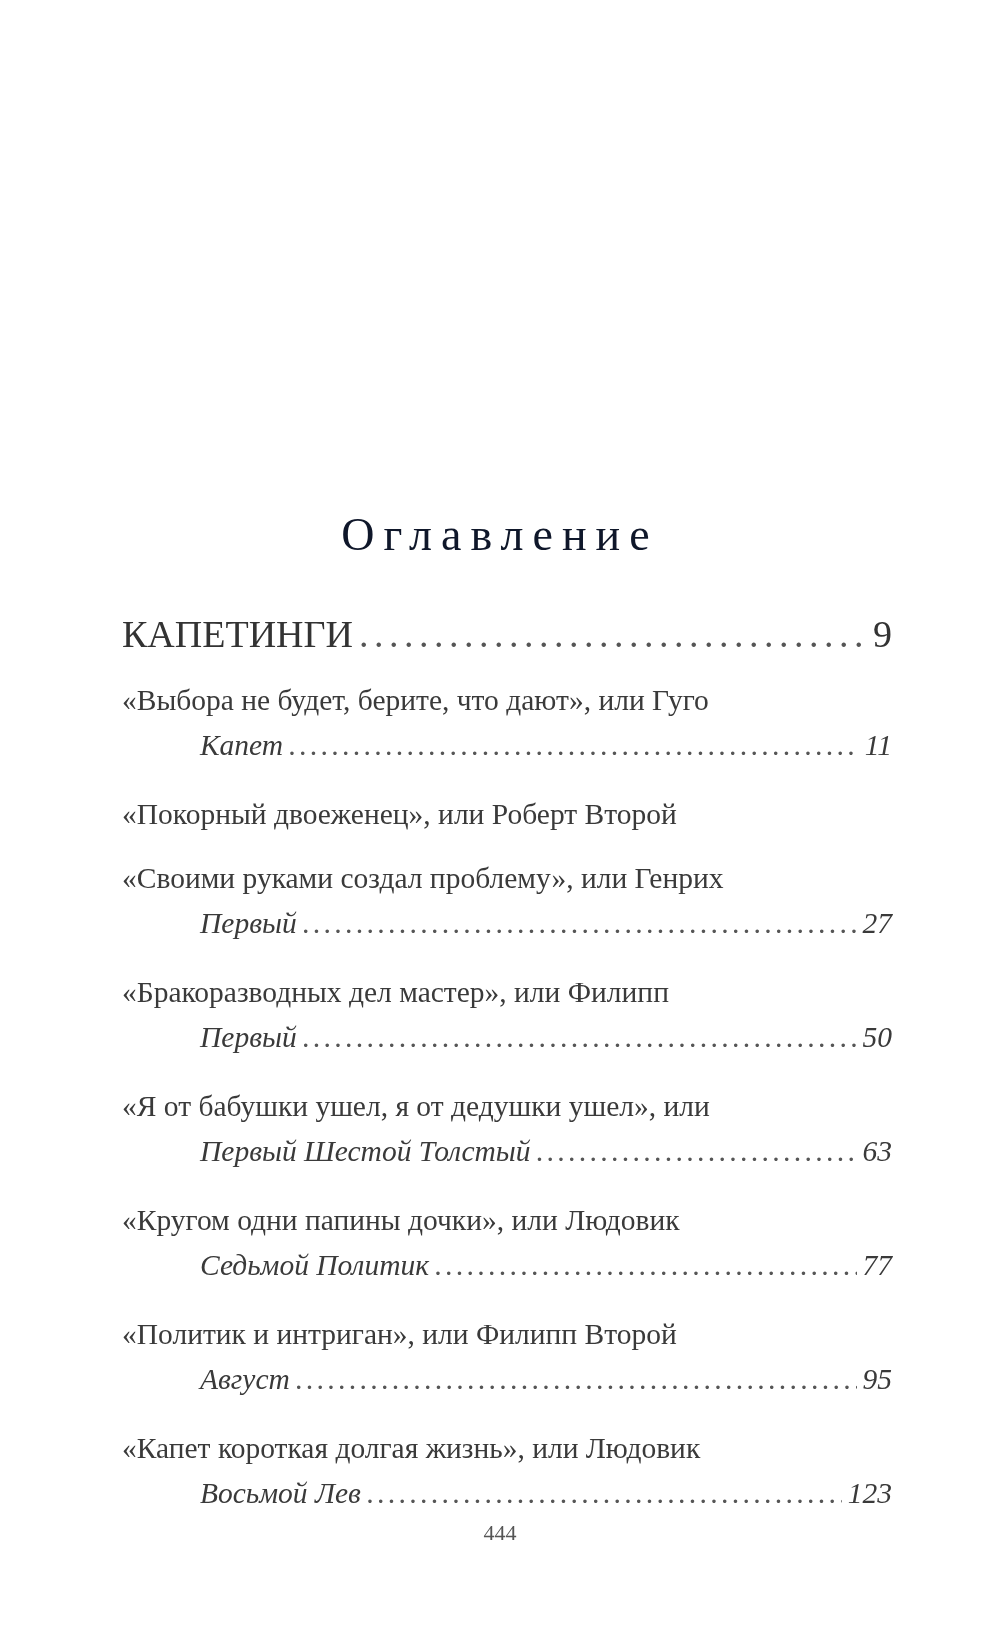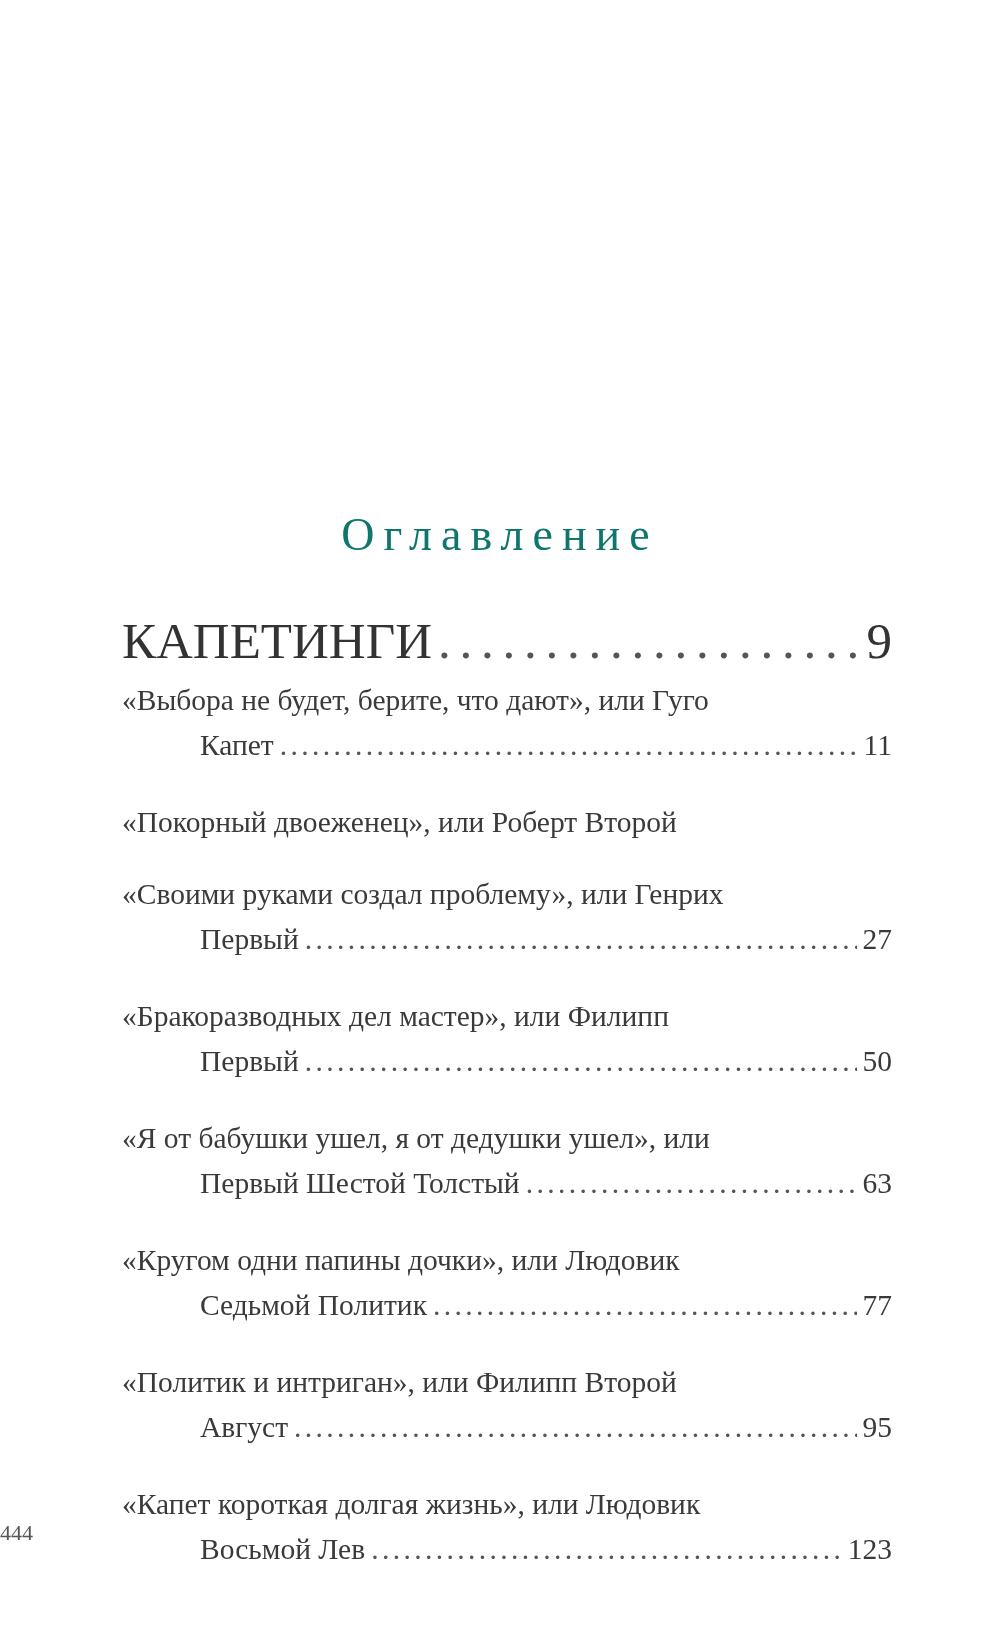--- a/index.html
+++ b/index.html
@@ -1,28 +1,28 @@
 <!DOCTYPE html>
 <html><head>
 <meta charset="utf-8">
 <style>
   html, body { margin: 0; padding: 0; background: #ffffff; }
   body { width: 1000px; height: 1644px; position: relative; overflow: hidden;
          font-family: "Liberation Serif", "DejaVu Serif", serif; color: #3a3a3a; }
   .title { position: absolute; top: 508px; left: 0; width: 1000px; text-align: center;
-           font-size: 46px; letter-spacing: 9px; color: #0f766e; font-weight: normal; }
+           font-size: 46px; letter-spacing: 9px; color: #0f172a; font-weight: normal; }
   .toc { position: absolute; left: 122px; width: 770px; top: 612px; }
-  .section { display: flex; align-items: baseline; font-size: 51px; height: 50px; color: #333; }
-  .entry { margin-top: 32px; font-size: 29.5px; color: #3a3a3a; }
+  .section { display: flex; align-items: baseline; font-size: 38px; height: 50px; color: #333; }
+  .entry { margin-top: 24px; font-size: 29.5px; color: #3a3a3a; }
   .entry .l1 { height: 40px; line-height: 40px; white-space: nowrap; }
-  .entry .l2 { display: flex; align-items: center; padding-left: 78px; height: 50px; line-height: 50px; }
+  .entry .l2 { display: flex; align-items: center; padding-left: 78px; height: 50px; line-height: 50px; font-style: italic; }
   .leader { flex: 1; overflow: hidden; white-space: nowrap; margin: 0 6px; color: #555; }
   .leader::after { content: ". . . . . . . . . . . . . . . . . . . . . . . . . . . . . . . . . . . . . . . . . . . . . . . . . . . . . . . . . . . . . . . . . . . . . . . . . . . . . . . ."; letter-spacing: -2px; }
   .num { white-space: nowrap; }
-  .pageno { position: absolute; top: 1520px; left: 0; width: 1000px; text-align: left;
+  .pageno { position: absolute; top: 1520px; left: 0; width: 1000px; text-align: center;
             font-size: 22px; color: #555; }
   .first-entry { margin-top: 18px; }
 </style>
 </head>
 <body>
 
 <div class="title">Оглавление</div>
 
 <div class="toc">
   <div class="section">

